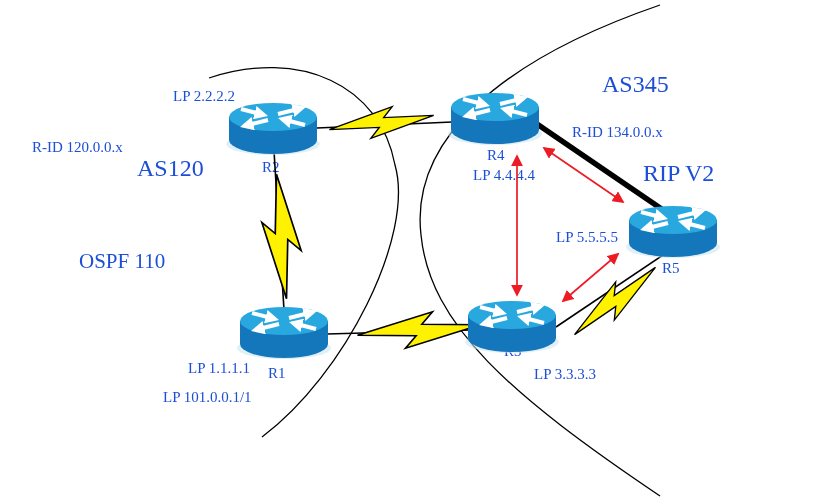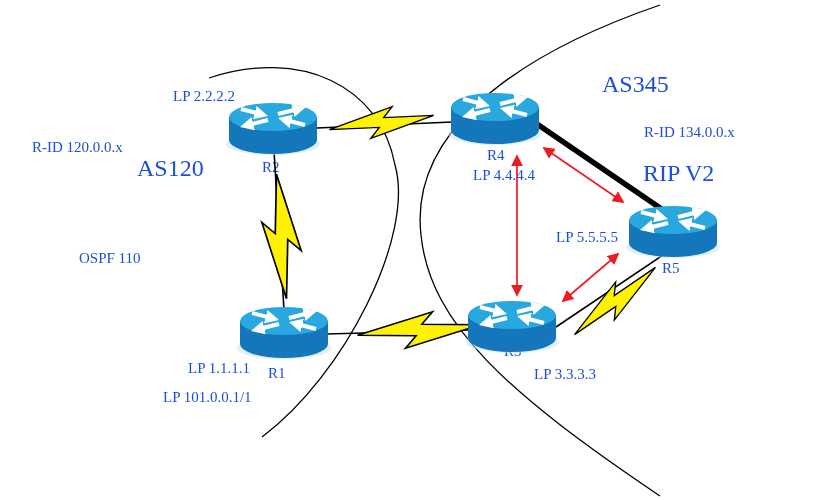--- a/index.html
+++ b/index.html
@@ -1,39 +1,39 @@
 <!DOCTYPE html>
 <html><head>
 <meta charset="utf-8">
 <style>
   html,body{margin:0;padding:0;background:#fff;}
   .stage{position:relative;width:821px;height:500px;background:#fff;overflow:hidden;
          font-family:"Liberation Serif","DejaVu Serif",serif;color:#1d4ed8;padding-left:34px;}
   .labels{position:absolute;inset:0;z-index:1;}
   .lbl{position:absolute;font-size:15px;line-height:1.1;white-space:nowrap;}
-  .lbl-md{font-size:15px;}
+  .lbl-md{font-size:21px;}
   .lbl-lg{font-size:24px;}
   svg.art{position:absolute;inset:0;z-index:2;pointer-events:none;}
 </style>
 </head>
 <body>
 
 <div class="stage">
 
   <div class="labels">
     <div class="lbl" style="left:173px;top:88px">LP 2.2.2.2</div>
     <div class="lbl" style="left:32px;top:139px">R-ID 120.0.0.x</div>
     <div class="lbl lbl-lg" style="left:137px;top:155px">AS120</div>
     <div class="lbl" style="left:262px;top:159px">R2</div>
     <div class="lbl lbl-md" style="left:79px;top:250px">OSPF 110</div>
     <div class="lbl" style="left:188px;top:360px">LP 1.1.1.1</div>
     <div class="lbl" style="left:268px;top:365px">R1</div>
     <div class="lbl" style="left:163px;top:389px">LP 101.0.0.1/1</div>
     <div class="lbl lbl-lg" style="left:602px;top:71px">AS345</div>
-    <div class="lbl" style="left:644px;top:124px">R-ID 134.0.0.x</div>
+    <div class="lbl" style="left:572px;top:124px">R-ID 134.0.0.x</div>
     <div class="lbl lbl-lg" style="left:643px;top:160px">RIP V2</div>
     <div class="lbl" style="left:487px;top:147px">R4</div>
     <div class="lbl" style="left:473px;top:167px">LP 4.4.4.4</div>
     <div class="lbl" style="left:556px;top:229px">LP 5.5.5.5</div>
     <div class="lbl" style="left:662px;top:260px">R5</div>
     <div class="lbl" style="left:504px;top:343px">R3</div>
     <div class="lbl" style="left:534px;top:366px">LP 3.3.3.3</div>
   </div>
 
   <svg class="art" width="821" height="500" viewBox="0 0 821 500">

